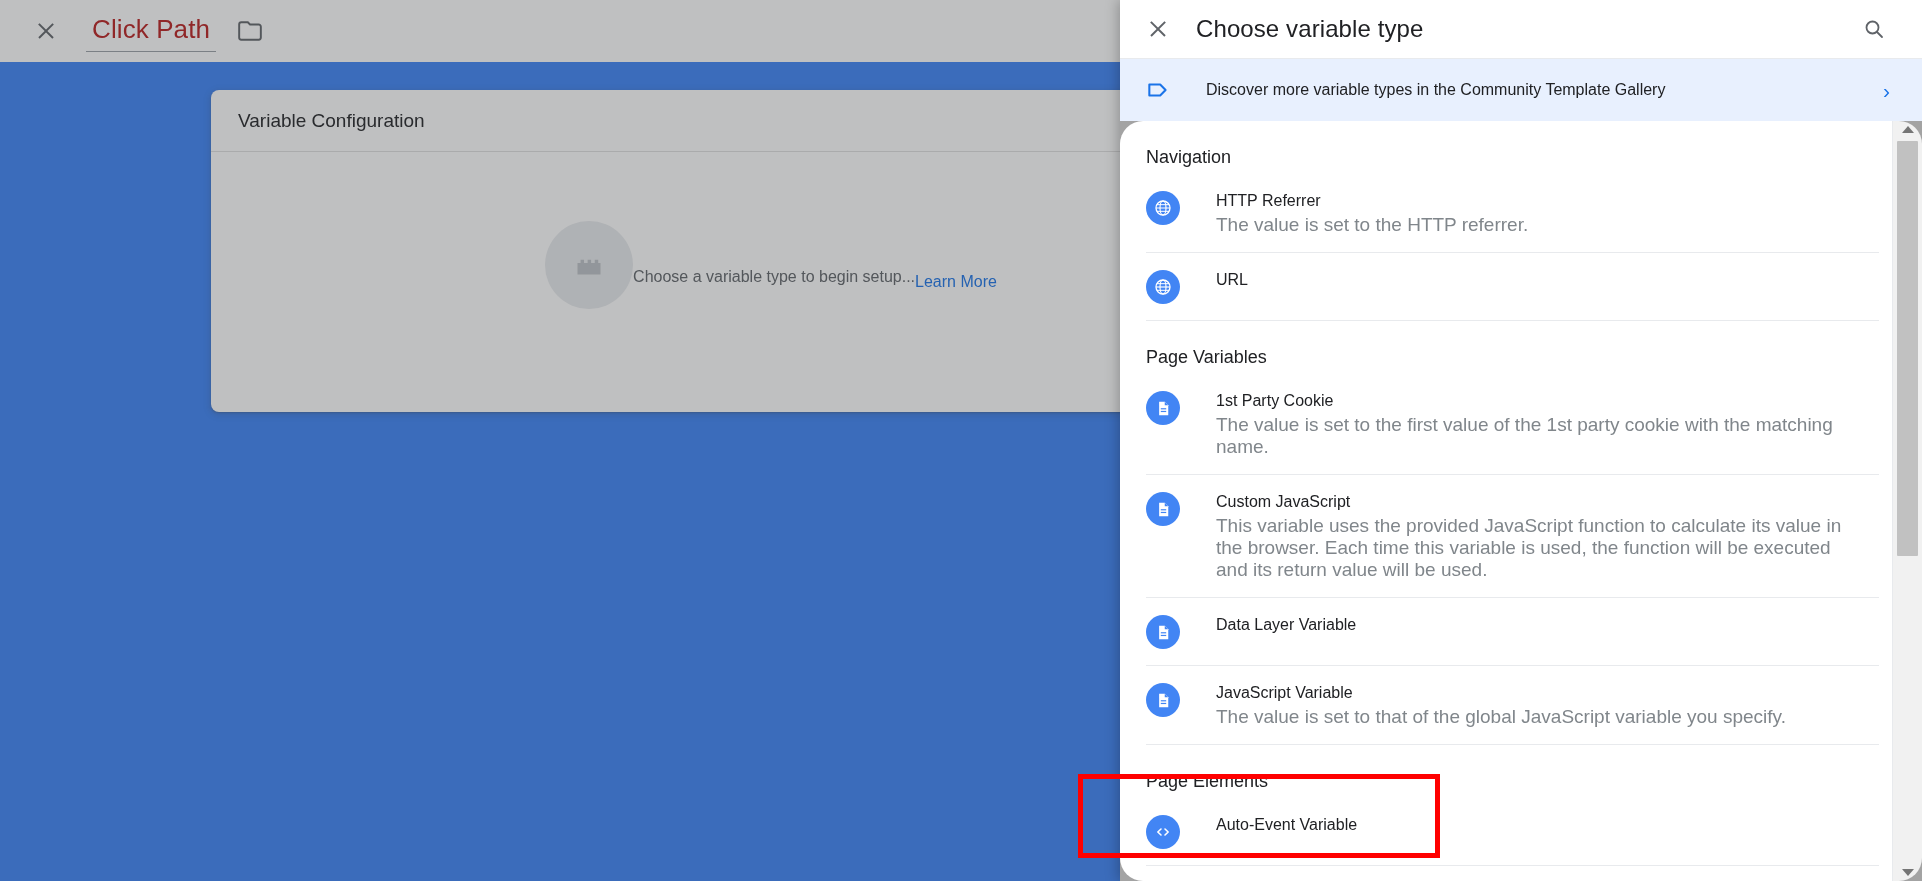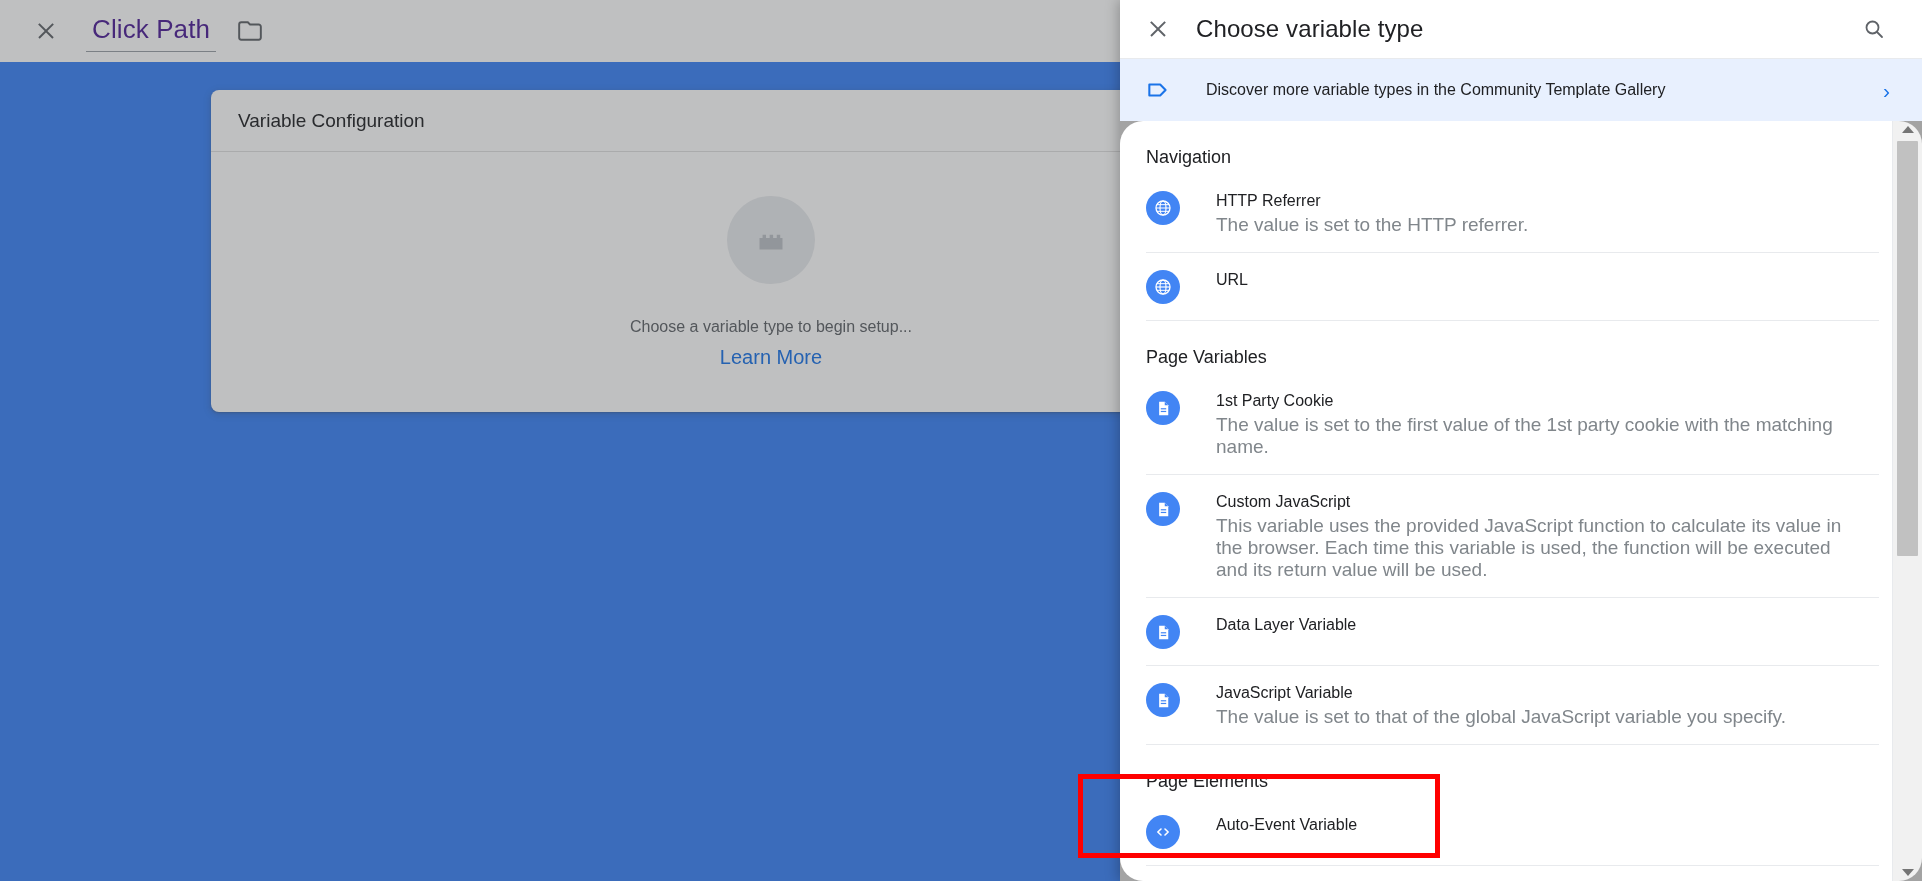--- a/index.html
+++ b/index.html
@@ -46,21 +46,21 @@
     left: 0; top: 9px;
     width: 20px; height: 1.8px;
     background: #5f6368;
   }
   .x-glyph::before { transform: rotate(45deg); }
   .x-glyph::after  { transform: rotate(-45deg); }
 
   #variable-name-field {
     margin-left: 16px;
     font-size: 26px;
-    color: #4c1d95;
+    color: #b91c1c;
     padding: 2px 6px 6px 6px;
     border-bottom: 1px solid #9aa0a6;
     line-height: 32px;
     letter-spacing: 0.1px;
     cursor: text;
   }
   #folder-btn {
     width: 44px; height: 44px;
     margin-left: 12px;
     display: flex; align-items: center; justify-content: center;
@@ -89,38 +89,38 @@
     display: flex;
     align-items: center;
     padding-left: 27px;
     border-bottom: 1px solid #e0e0e0;
     font-size: 19px;
     color: #202124;
   }
   #variable-config-body {
     height: 260px;
     display: flex;
-    flex-direction: column;
+    flex-direction: row;
     align-items: center;
     justify-content: center;
   }
   #placeholder-circle {
     width: 88px; height: 88px;
     border-radius: 50%;
     background: #e8eaed;
     display: flex; align-items: center; justify-content: center;
     margin-bottom: 34px;
   }
   #empty-state-text {
     font-size: 16px;
     color: #5f6368;
     margin-bottom: 10px;
   }
   #learn-more-link {
-    font-size: 20px;
+    font-size: 16px;
     color: #1a73e8;
     cursor: pointer;
   }
 
   
   #scrim {
     position: absolute;
     left: 0; top: 0;
     width: 1922px; height: 881px;
     background: rgba(60, 64, 67, 0.33);

